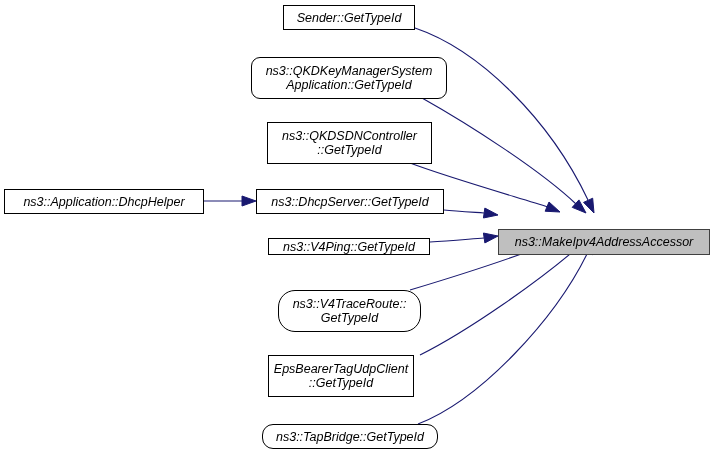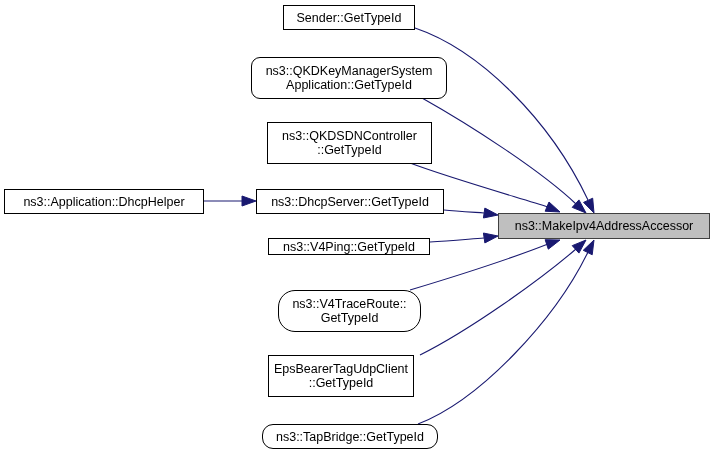--- a/index.html
+++ b/index.html
@@ -5,22 +5,22 @@
   html, body { margin: 0; padding: 0; background: #ffffff; }
   #canvas { position: relative; width: 713px; height: 453px; overflow: hidden; background: #ffffff; }
   svg#edges { position: absolute; left: 0; top: 0; width: 713px; height: 453px; }
   .node {
     position: absolute; box-sizing: border-box;
     border: 1px solid #000000; background: #ffffff;
     font-family: "Liberation Sans", sans-serif; font-size: 12.5px; color: #000000;
     display: flex; flex-direction: column; align-items: center; justify-content: center;
     line-height: 14px; text-align: center; white-space: nowrap; cursor: pointer;
   }
-  .node.target { background: #bfbfbf; border-color: #404040; cursor: default; }
-  .node span { display: block; }
+  .node.target { background: #bfbfbf; border-color: #404040; cursor: default; margin-top: 16px; }
+  .node span { display: block; font-style: italic; }
 </style>
 </head>
 <body>
 
 <div id="canvas">
   <svg id="edges" xmlns="http://www.w3.org/2000/svg">
       <g>
         <path d="M415,28 C480,50 550,120 588,200" fill="none" stroke="#191970" stroke-width="1.1"></path>
         <polygon points="594,213 583.5933885930333,202.3838595043024 592.6729824380377,198.19327772968495" fill="#191970" stroke="#191970"></polygon>
       </g>

